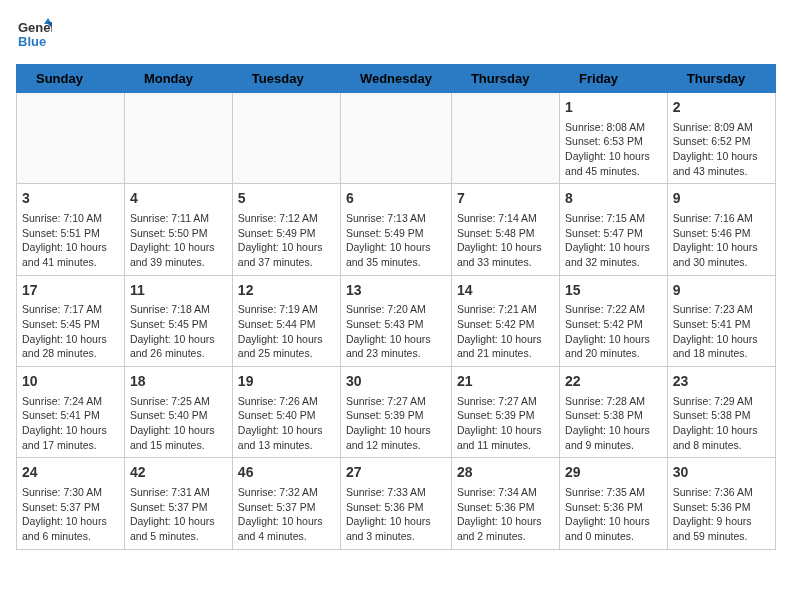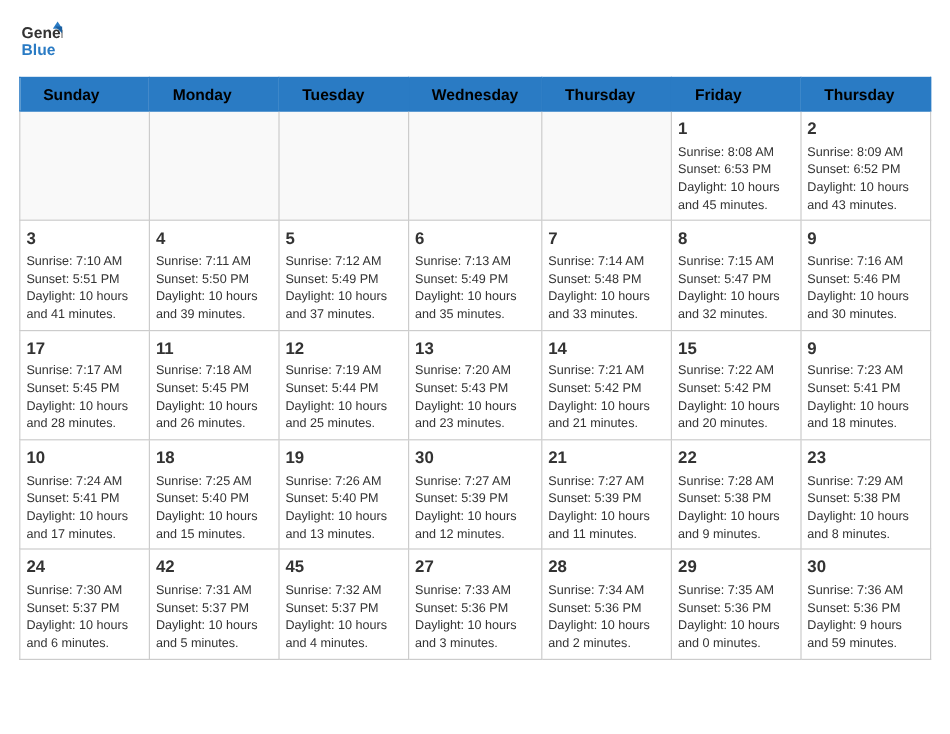--- a/index.html
+++ b/index.html
@@ -214,21 +214,21 @@
       <tr>
         <td>
           <span class="day-number">24</span>
           <div class="day-info">Sunrise: 7:30 AM<br>Sunset: 5:37 PM<br>Daylight: 10 hours and 6 minutes.</div>
         </td>
         <td>
           <span class="day-number">42</span>
           <div class="day-info">Sunrise: 7:31 AM<br>Sunset: 5:37 PM<br>Daylight: 10 hours and 5 minutes.</div>
         </td>
         <td>
-          <span class="day-number">45</span>
+          <span class="day-number">46</span>
           <div class="day-info">Sunrise: 7:32 AM<br>Sunset: 5:37 PM<br>Daylight: 10 hours and 4 minutes.</div>
         </td>
         <td>
           <span class="day-number">27</span>
           <div class="day-info">Sunrise: 7:33 AM<br>Sunset: 5:36 PM<br>Daylight: 10 hours and 3 minutes.</div>
         </td>
         <td>
           <span class="day-number">28</span>
           <div class="day-info">Sunrise: 7:34 AM<br>Sunset: 5:36 PM<br>Daylight: 10 hours and 2 minutes.</div>
         </td>

